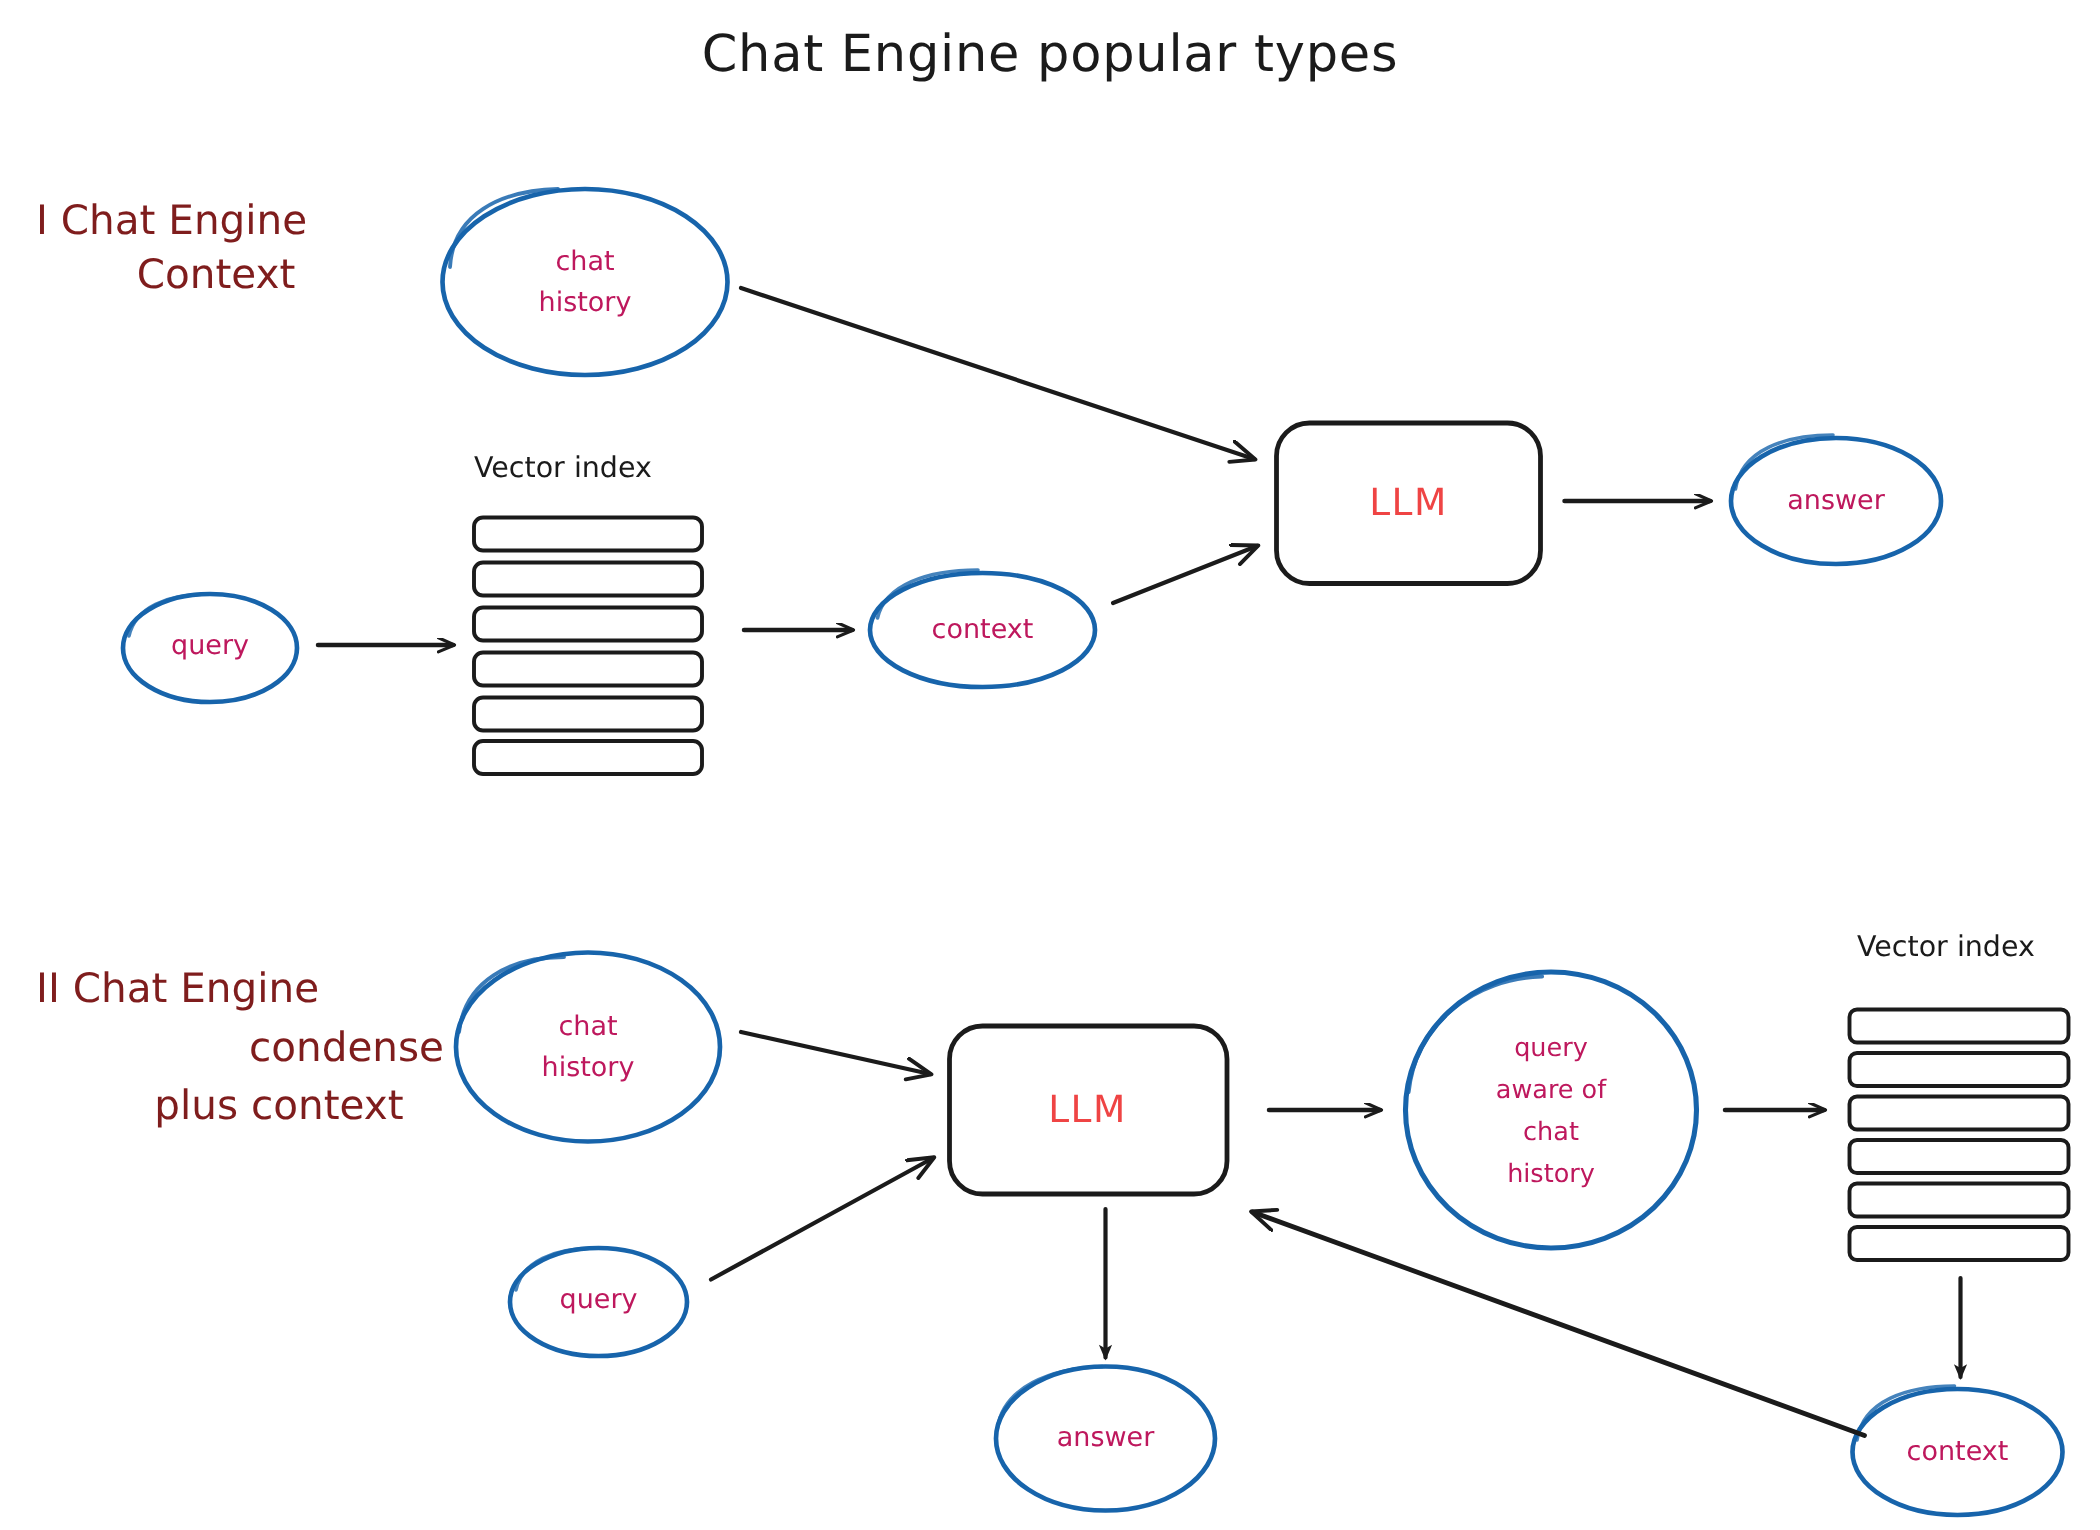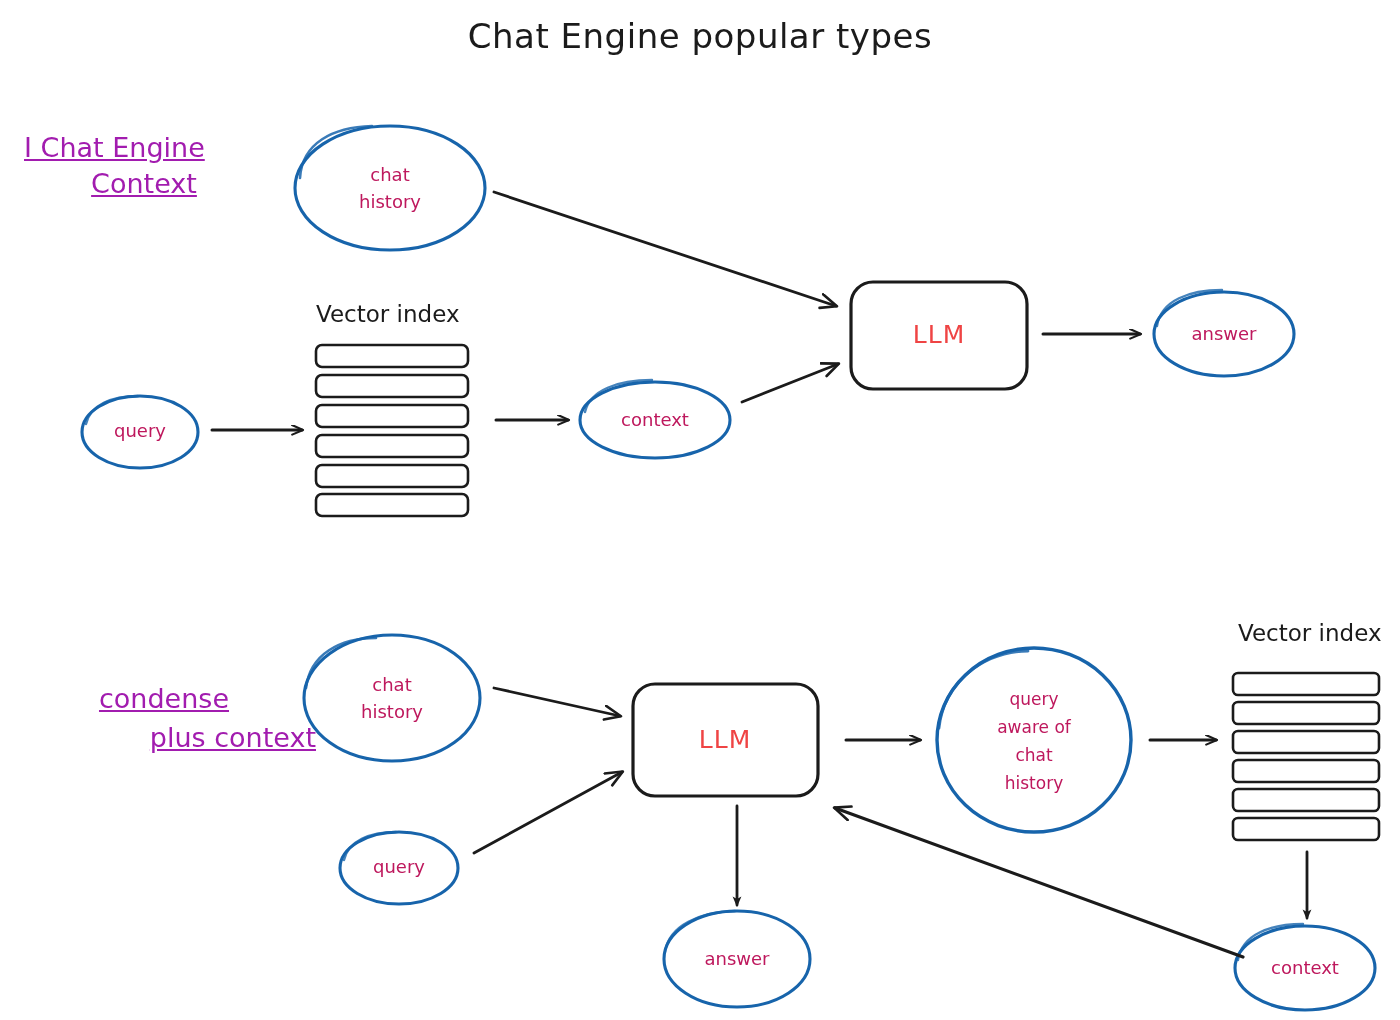--- a/index.html
+++ b/index.html
@@ -30,38 +30,37 @@
     white-space: pre;
     pointer-events: none;
   }
   .title {
     font-size: 34px;
     color: #1b1b1b;
     letter-spacing: 0.5px;
   }
   .section-label {
     font-size: 27px;
-    color: #a21caf;
+    color: #7f1d1d;
     line-height: 1.30;
-    text-decoration: underline;
   }
   .node-label {
     font-size: 18px;
     color: #be185d;
     line-height: 1.32;
     text-align: center;
   }
   .node-label.small { font-size: 17px; }
   .box-label {
     font-size: 25px;
     color: #ef4444;
     letter-spacing: 1px;
   }
   .idx-label {
-    font-size: 23px;
+    font-size: 19px;
     color: #1b1b1b;
   }
 </style>
 </head>
 <body>
 
 <div id="canvas">
 
   <svg id="svg-layer" viewBox="0 0 1400 1020">
     <defs>
@@ -173,22 +172,23 @@
   <div class="txt idx-label hand" style="left:316px; top:301px; width:160px; text-align:left;">Vector index</div>
 
   <div class="txt node-label hand" style="left:90px; top:419px; width:100px; text-align:center;">query</div>
 
   <div class="txt node-label hand" style="left:605px; top:408px; width:100px; text-align:center;">context</div>
 
   <div class="txt box-label hand" style="left:879px; top:320px; width:120px; text-align:center;">LLM</div>
 
   <div class="txt node-label hand" style="left:1174px; top:322px; width:100px; text-align:center;">answer</div>
 
-  <div class="txt section-label hand" style="left:44px; top:681px; width:240px; text-align:center;">condense</div>
-  <div class="txt section-label hand" style="left:56px; top:720px; width:260px; text-align:right;">plus context</div>
+  <div class="txt section-label hand" style="left:24px; top:642px; width:260px; text-align:left;">II Chat Engine</div>
+  <div class="txt section-label hand" style="left:56px; top:681px; width:240px; text-align:right;">condense</div>
+  <div class="txt section-label hand" style="left:56px; top:720px; width:260px; text-align:center;">plus context</div>
 
   <div class="txt node-label hand" style="left:342px; top:673px; width:100px; text-align:center;">chat</div>
   <div class="txt node-label hand" style="left:342px; top:700px; width:100px; text-align:center;">history</div>
 
   <div class="txt node-label hand" style="left:349px; top:855px; width:100px; text-align:center;">query</div>
 
   <div class="txt box-label hand" style="left:665px; top:725px; width:120px; text-align:center;">LLM</div>
 
   <div class="txt node-label hand" style="left:687px; top:947px; width:100px; text-align:center;">answer</div>
 

